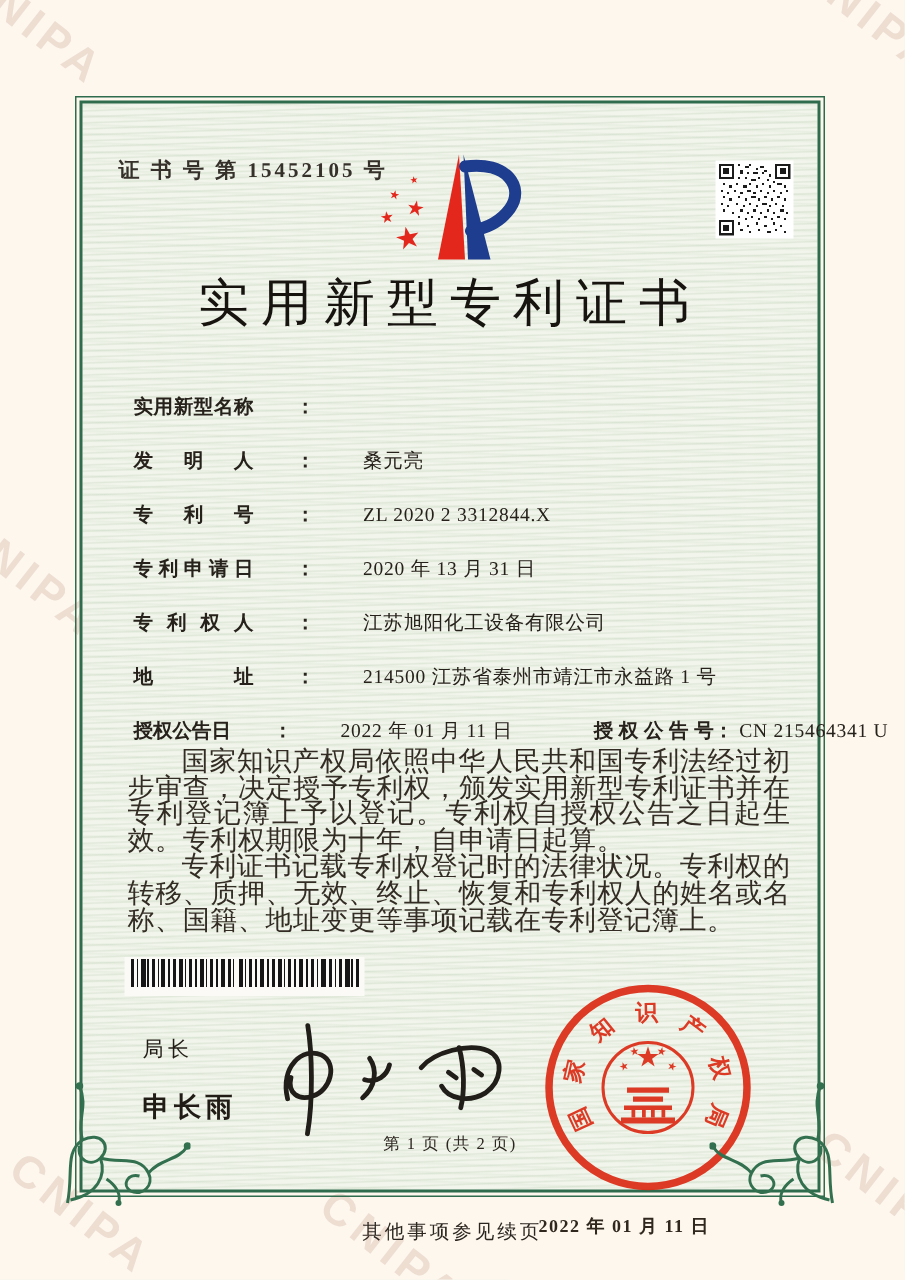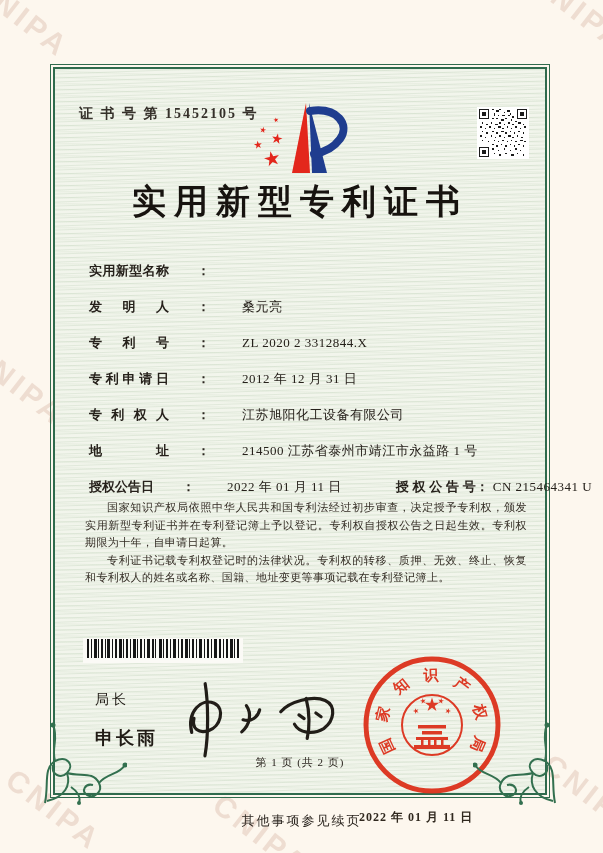--- a/index.html
+++ b/index.html
@@ -59,39 +59,39 @@
   
   .cert-number{
     position:absolute;left:24px;top:36px;
     font-size:14px;letter-spacing:2px;font-weight:600;color:#35302a;
   }
   .logo{position:absolute;left:50%;top:30px;transform:translateX(-50%);}
   .qr{position:absolute;right:16px;top:38px;width:52px;height:52px;background:#fff;padding:2px;box-sizing:border-box;}
   .title{
     position:absolute;left:0;right:0;top:110px;
     text-align:center;
-    font-size:34px;font-weight:700;letter-spacing:8px;color:#17130f;
+    font-size:34px;font-weight:400;letter-spacing:8px;color:#17130f;
   }
 
   
   .fields{position:absolute;left:34px;top:184px;width:440px;font-size:13px;}
   .frow{height:36px;display:flex;align-items:center;white-space:nowrap;gap:28px;}
   .flabel{
     display:inline-block;width:80px;
     text-align:justify;text-align-last:justify;
     font-weight:600;color:#26211b;
   }
   .fcolon{font-weight:600;margin-right:4px;}
   .fvalue{font-weight:500;color:#26211b;letter-spacing:0.5px;}
   .grant-group{margin-left:26px;display:inline-flex;align-items:center;}
 
   
   .paras{
     position:absolute;left:30px;top:430px;width:442px;
-    font-size:11px;line-height:17.6px;color:#332c24;
+    font-size:18px;line-height:17.6px;color:#332c24;
     text-align:justify;letter-spacing:0.4px;
   }
   .paras p{margin:0;text-indent:2em;}
 
   
   .barcode{position:absolute;left:28px;top:569px;background:#fbfaf6;padding:1px 2px;}
 
   
   .director-title{position:absolute;left:40px;top:622px;font-size:14px;letter-spacing:3px;font-weight:400;color:#211c16;}
   .director-name{position:absolute;left:40px;top:657px;font-size:18px;letter-spacing:3px;font-weight:600;color:#211c16;}
@@ -201,21 +201,21 @@
             <span class="fvalue">桑元亮</span>
         </div>
         <div class="frow">
           <span class="flabel">专利号</span>
             <span class="fcolon">：</span>
             <span class="fvalue">ZL 2020 2 3312844.X</span>
         </div>
         <div class="frow">
           <span class="flabel">专利申请日</span>
             <span class="fcolon">：</span>
-            <span class="fvalue">2012 年 12 月 31 日</span>
+            <span class="fvalue">2020 年 13 月 31 日</span>
         </div>
         <div class="frow">
           <span class="flabel">专利权人</span>
             <span class="fcolon">：</span>
             <span class="fvalue">江苏旭阳化工设备有限公司</span>
         </div>
         <div class="frow">
           <span class="flabel">地址</span>
             <span class="fcolon">：</span>
             <span class="fvalue">214500 江苏省泰州市靖江市永益路 1 号</span>

